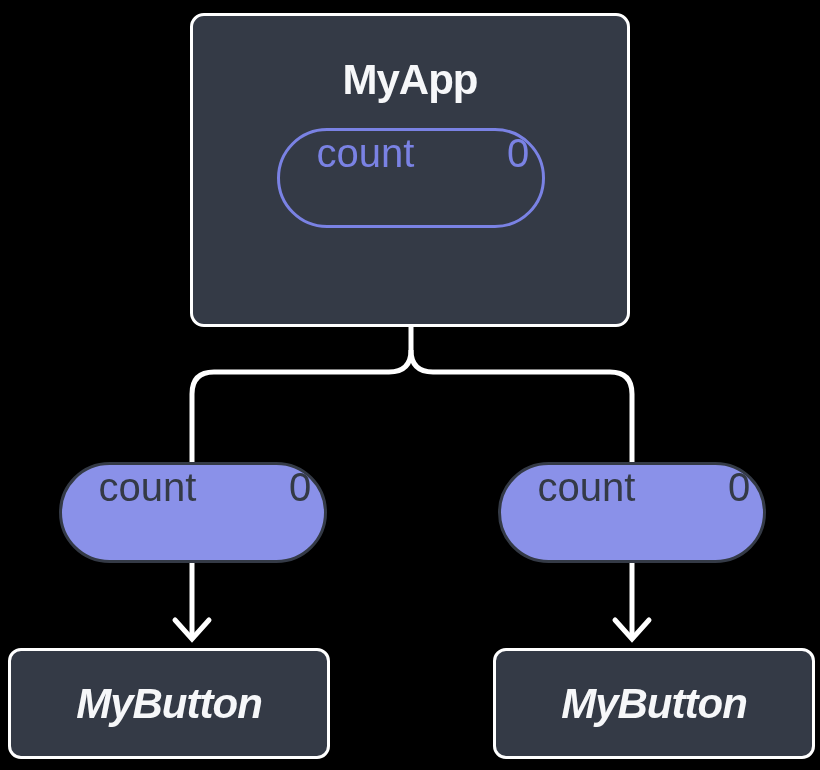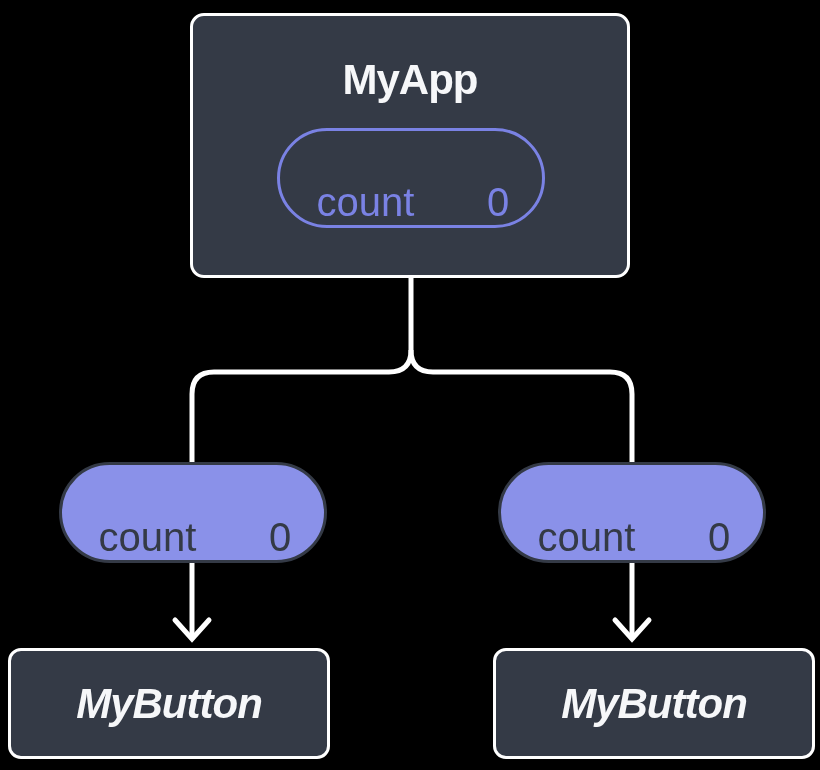--- a/index.html
+++ b/index.html
@@ -44,36 +44,37 @@
   }
   .node-title {
     color: var(--node-text);
     font-size: 42px;
     font-weight: 700;
     letter-spacing: -1px;
     white-space: nowrap;
   }
   .node-root {
     left: 190px; top: 13px;
-    width: 440px; height: 265px;
+    width: 440px; height: 314px;
   }
   .node-root .node-title {
     position: absolute;
     left: 0; right: 0; top: 40px;
     text-align: center;
   }
   .pill {
     position: absolute;
     box-sizing: border-box;
     display: flex;
-    align-items: flex-end;
+    align-items: flex-start;
     border-radius: 60px;
     overflow: hidden;
     font-size: 40px;
     font-weight: 400;
+    gap: 20px;
   }
   .pill .pill-seg-label {
     width: 171px;
     display: flex;
     align-items: center;
     justify-content: center;
   }
   .pill .pill-divider {
     width: 3px;
     flex: 0 0 3px;

